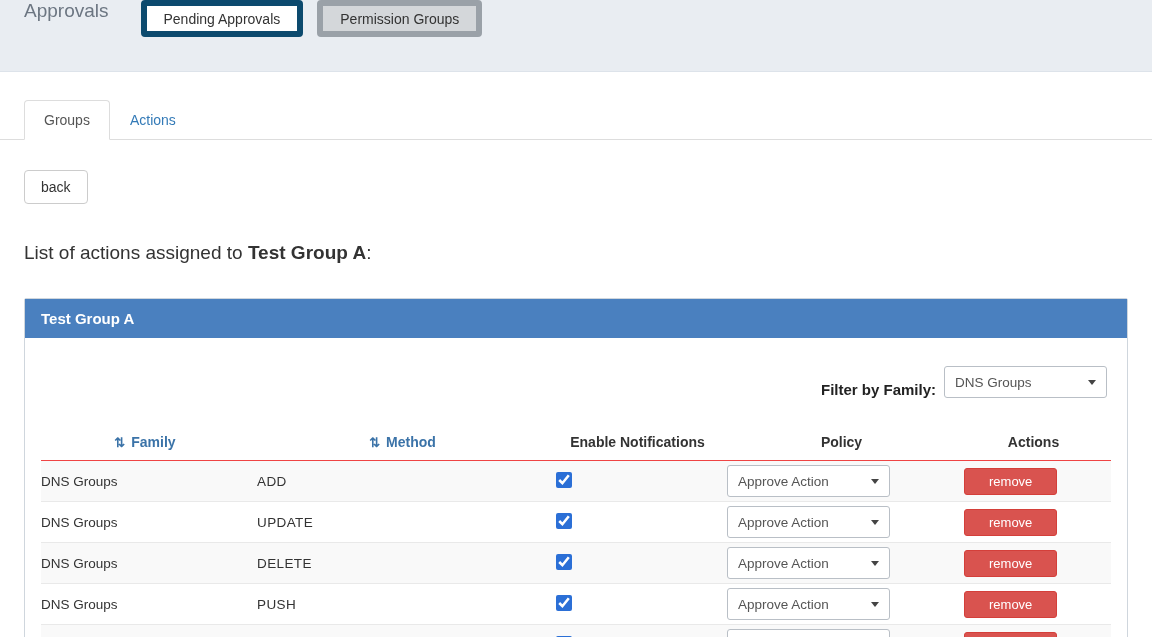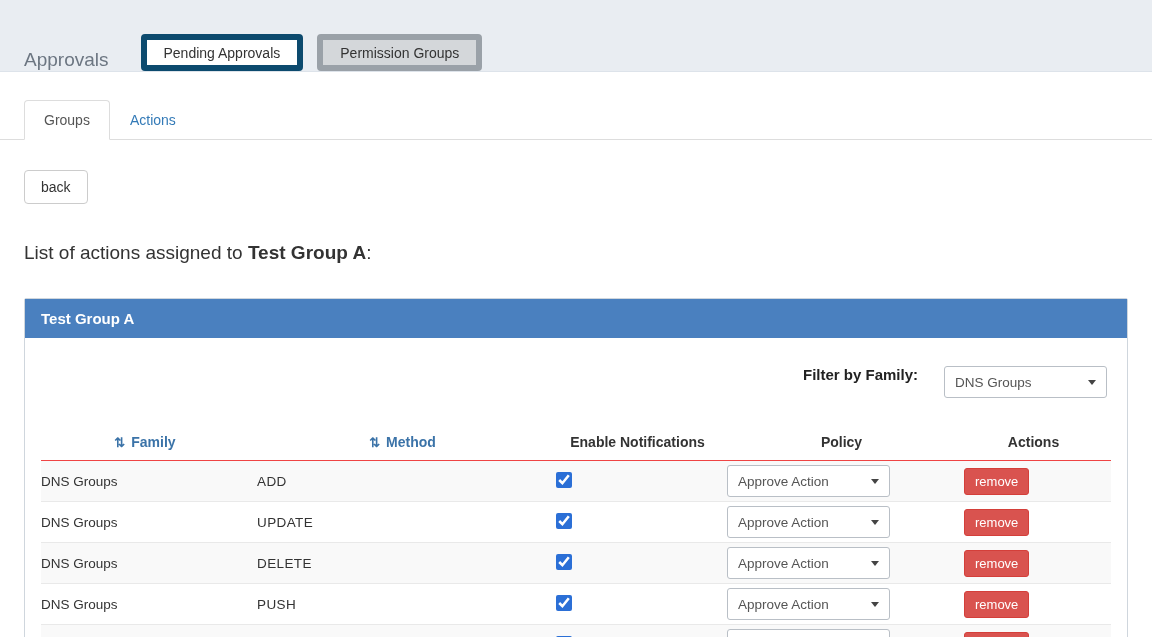--- a/index.html
+++ b/index.html
@@ -6,21 +6,21 @@
   html,body { margin:0; padding:0; }
   body {
     width:1152px; height:637px; overflow:hidden;
     font-family:"Liberation Sans", sans-serif;
     font-size:14px; color:#333; background:#fff;
   }
 
   
   .topbar {
     height:72px; background:#e9edf2; border-bottom:1px solid #dde3ea;
-    display:flex; align-items:flex-end; padding:0 24px; gap:14px;
+    display:flex; align-items:flex-start; padding:0 24px; gap:14px;
   }
   .topbar-title { font-size:19px; color:#6c7682; margin-right:18px; }
   .topbar-btn {
     height:37px; padding:0 17px; font-size:14px; color:#333;
     background:#fff; border:6px solid #0c4a6e; border-radius:4px; cursor:pointer;
     font-family:"Liberation Sans", sans-serif;
   }
   .topbar-btn.active { background:#d4d7da; border-color:#9aa1a8; }
 
   
@@ -45,21 +45,21 @@
 
   
   .panel { margin:34px 24px 0; border:1px solid #cfd6dd; border-radius:2px; }
   .panel-header {
     background:#4a80bf; color:#fff; font-weight:bold; font-size:15px;
     padding:11px 16px;
   }
   .panel-body { padding:14px 16px 0; }
 
   
-  .filter-row { display:flex; justify-content:flex-end; align-items:flex-start; gap:26px; margin:14px 4px 26px 0; }
+  .filter-row { display:flex; justify-content:flex-end; align-items:flex-end; gap:8px; margin:14px 4px 26px 0; }
   .filter-label { font-weight:bold; font-size:15px; color:#222; }
 
   
   .select {
     display:inline-flex; align-items:center; justify-content:space-between;
     height:32px; min-width:163px; padding:0 10px;
     background:#fff; border:1px solid #b9bfc6; border-radius:3px;
     color:#555; font-size:13.5px; cursor:pointer;
   }
   .caret {
@@ -78,21 +78,21 @@
   .sort-icon { margin-right:6px; font-size:13px; }
   tbody tr { border-top:1px solid #e9e9e9; }
   tbody tr:nth-child(odd) { background:#f9f9f9; }
   tbody td { height:41px; padding:0 8px 0 0; font-size:13.5px; color:#333; vertical-align:middle; }
   .method-cell { letter-spacing:0.4px; }
 
   input[type="checkbox"] { width:16px; height:16px; accent-color:#2b6fd6; margin:0; cursor:pointer; }
 
   .btn-remove {
     background:#d9534f; border:1px solid #d43f3a; color:#fff;
-    border-radius:3px; padding:5px 10px; font-size:13px; cursor:pointer;
+    border-radius:3px; padding:5px 24px; font-size:13px; cursor:pointer;
     font-family:"Liberation Sans", sans-serif;
   }
 </style>
 </head>
 <body>
 
 
 
 
 <div class="topbar">

